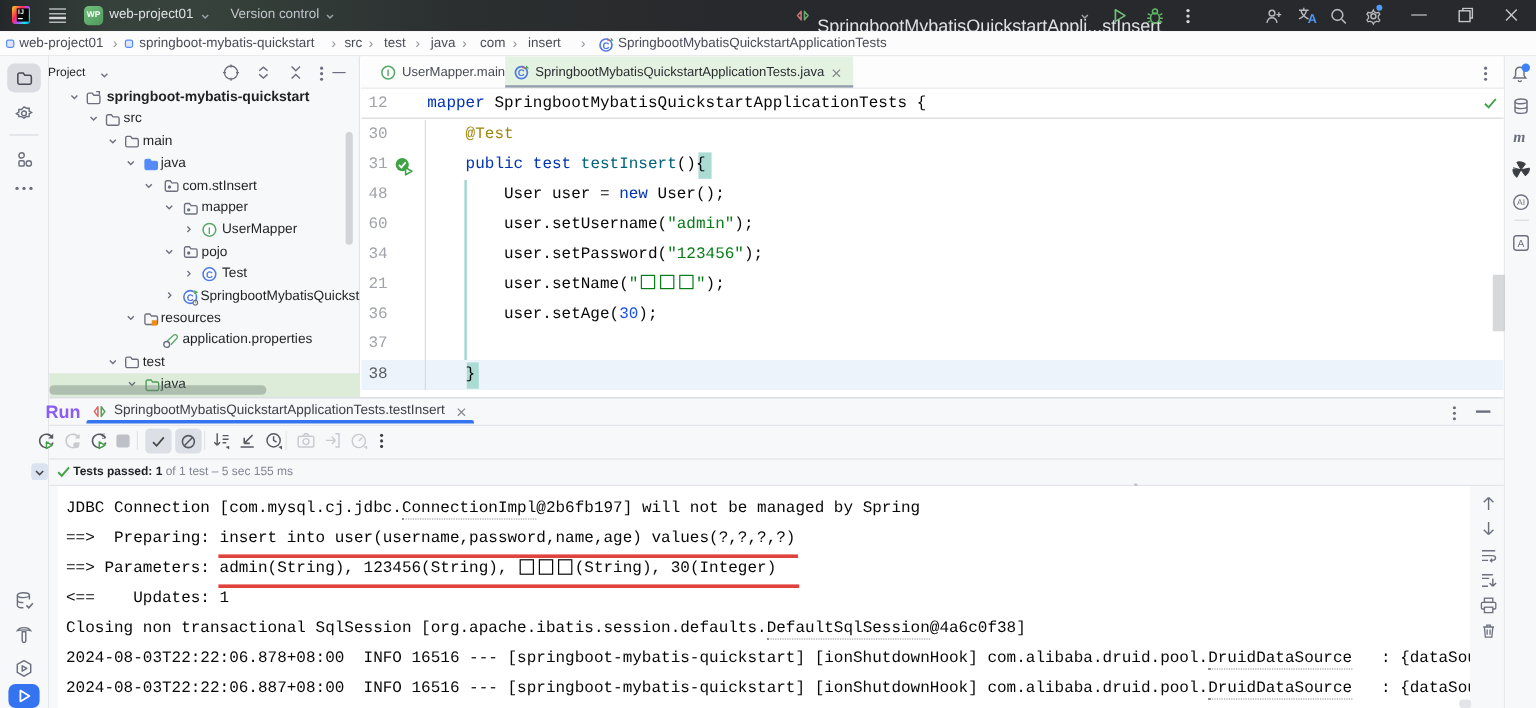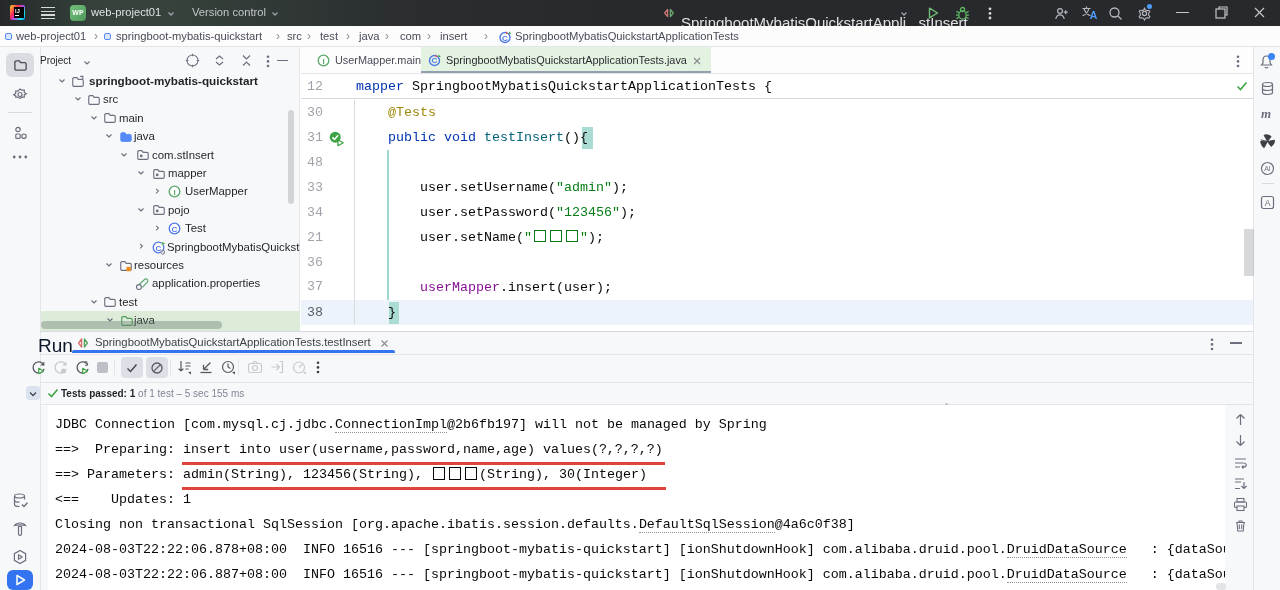--- a/index.html
+++ b/index.html
@@ -402,61 +402,62 @@
 <div class="a" style="left:88px;top:227.5px;width:10px;height:22px;background:#abdcd4"></div>
 
 <div class="a" style="left:53px;top:26px;width:1px;height:225px;background:#d9dbe0"></div>
 <div class="a" style="left:86px;top:76px;width:1.5px;height:150px;background:#9ed8cd"></div>
 
 <div class="cl" style="top:0;background:#fff;border-bottom:1px solid #d6d8dd"></div>
 <div class="ln" style="top:0">12</div>
 <div class="ct" style="top:0"><span class="kw">mapper</span> SpringbootMybatisQuickstartApplicationTests {</div>
 
 <div class="ln" style="top:26px">30</div>
-<div class="ct" style="top:26px">    <span class="an">@Tests</span></div>
+<div class="ct" style="top:26px">    <span class="an">@Test</span></div>
 
 <div class="ln" style="top:51px">31</div>
-<div class="ct" style="top:51px">    <span class="kw">public void </span><span style="color:#00627a">testInsert</span>()<span>{</span></div>
+<div class="ct" style="top:51px">    <span class="kw">public test </span><span style="color:#00627a">testInsert</span>()<span>{</span></div>
 
 <svg class="a" style="left:28px;top:57px" width="16" height="16" viewBox="0 0 16 16">
  <circle cx="6.2" cy="6.2" r="5.5" fill="#3fa345"></circle>
  <path d="M3.4 6.4l2.1 2.1 3.6-4.3" fill="none" stroke="#fff" stroke-width="1.5"></path>
  <path d="M9 8.7l5.2 3-5.2 3z" fill="#fff" stroke="#3fa345" stroke-width="1.3" stroke-linejoin="round"></path>
     </svg>
 
 <div class="ln" style="top:76px">48</div>
-
-<div class="ln" style="top:101px">33</div>
+<div class="ct" style="top:76px">        User user = <span class="kw">new</span> User();</div>
+
+<div class="ln" style="top:101px">60</div>
 <div class="ct" style="top:101px">        user.setUsername(<span class="st">"admin"</span>);</div>
 
 <div class="ln" style="top:126px">34</div>
 <div class="ct" style="top:126px">        user.setPassword(<span class="st">"123456"</span>);</div>
 
 <div class="ln" style="top:151px">21</div>
 <div class="ct" style="top:151px">        user.setName(<span class="st">"<span class="cjke"></span><span class="cjke"></span><span class="cjke"></span>"</span>);</div>
 
 <div class="ln" style="top:176px">36</div>
+<div class="ct" style="top:176px">        user.setAge(<span class="nu">30</span>);</div>
 
 <div class="ln" style="top:200px">37</div>
-<div class="ct" style="top:201px">        <span class="fi">userMapper</span>.insert(user);</div>
 
 <div class="ln" style="top:226px;color:#5a5d63">38</div>
 <div class="ct" style="top:226px">    <span>}</span></div>
 </div>
 
 <svg class="a" style="left:1236px;top:80px" width="12" height="12" viewBox="0 0 12 12">
     <path d="M1.5 6.5l3 3 6-7" fill="none" stroke="#3fa345" stroke-width="1.6"></path>
   </svg>
 
 <div class="a" style="left:1244px;top:229px;width:10px;height:47px;background:rgba(140,142,146,.35);border-radius:1px"></div>
 
 <div class="a" id="runpanel" style="left:41px;top:331px;width:1212px;height:259px;background:#f7f8fa;border-top:1px solid #d6d8dd"></div>
 <div id="runcontent">
 
-<div class="a" style="left:38px;top:335px;font-size:19px;font-weight:normal;color:#0f172a">Run</div>
+<div class="a" style="left:38px;top:335px;font-size:15px;font-weight:bold;color:#8b5cf6">Run</div>
 <svg class="a" style="left:77px;top:337px" width="12" height="12" viewBox="0 0 12 12">
  <path d="M4.6 2L1.6 6l3 4z" fill="none" stroke="#dc6a66" stroke-width="1.3" stroke-linejoin="round"></path>
  <path d="M7.4 2l3 4-3 4z" fill="none" stroke="#54a25b" stroke-width="1.3" stroke-linejoin="round"></path>
     </svg>
 <div class="a" style="left:95px;top:336px;font-size:11.3px;color:#3e4248">SpringbootMybatisQuickstartApplicationTests.testInsert</div>
 <svg class="a" style="left:380px;top:339px" width="9" height="9" viewBox="0 0 9 9">
       <path d="M1.5 1.5l6 6M7.5 1.5l-6 6" stroke="#87898f" stroke-width="1.1"></path>
     </svg>
 <div class="a" style="left:72px;top:350px;width:323px;height:3px;background:#3574f0;border-radius:2px 2px 0 0"></div>
 <svg class="a" style="left:1210px;top:338px" width="4" height="13" viewBox="0 0 4 13">

